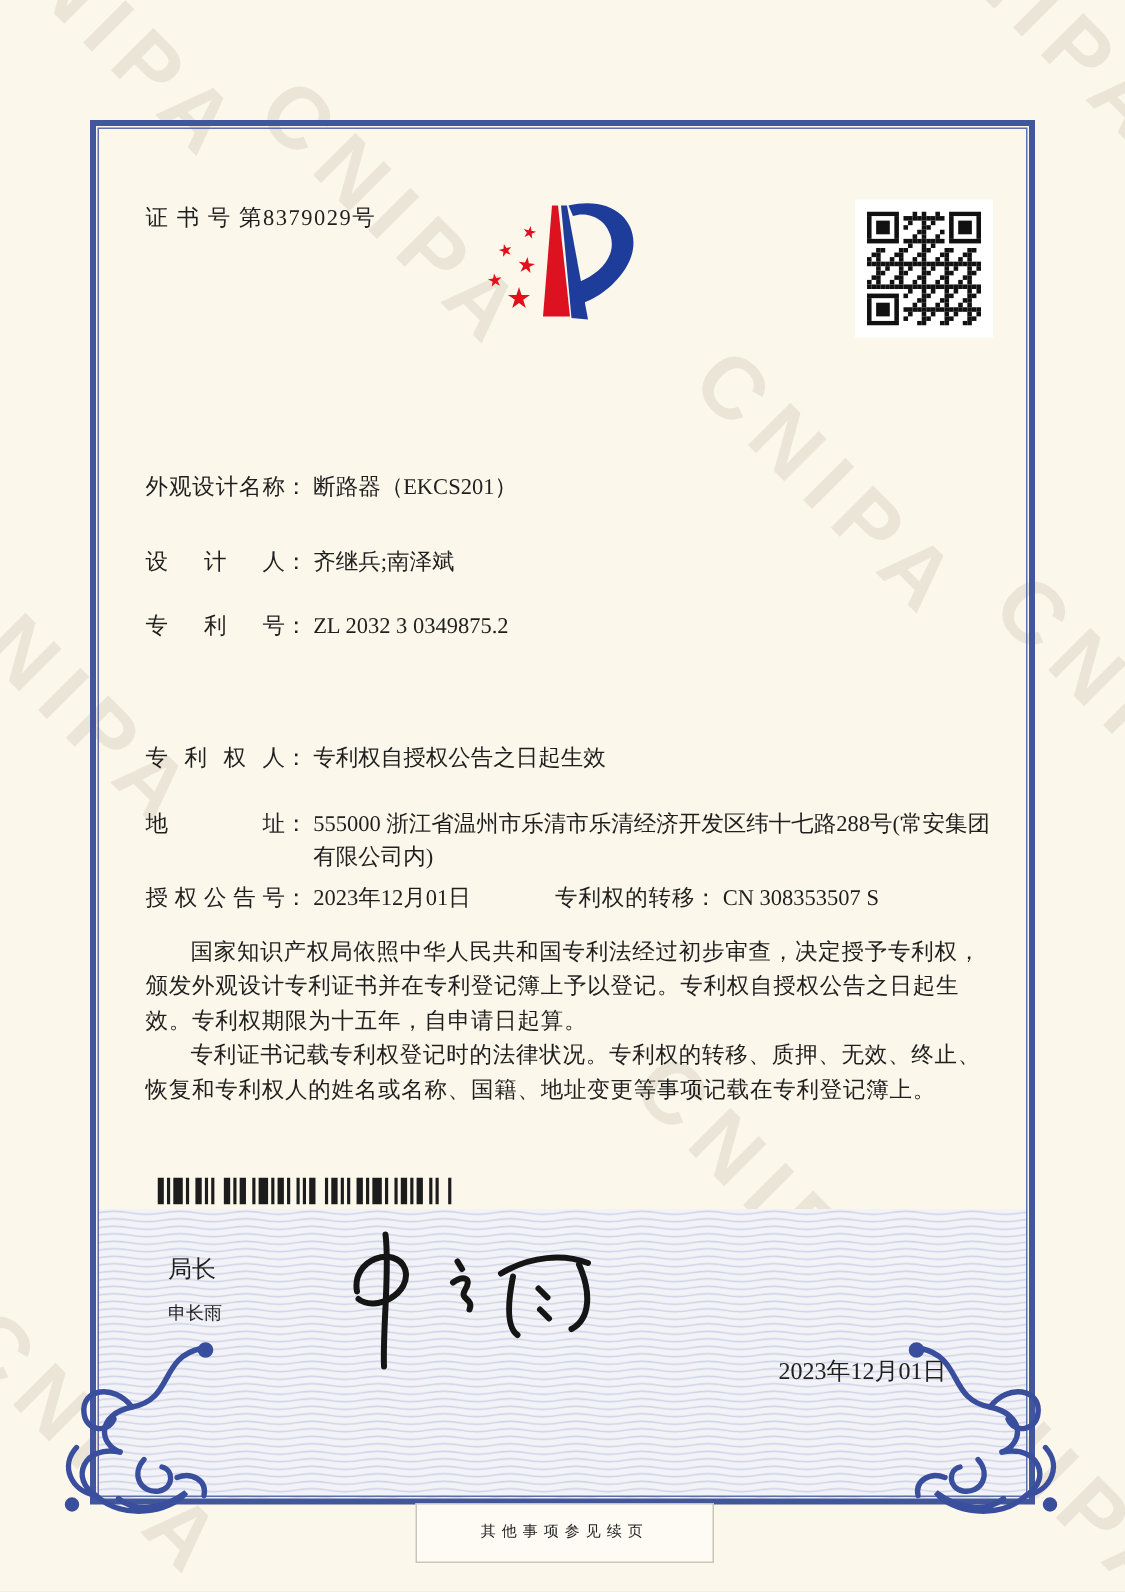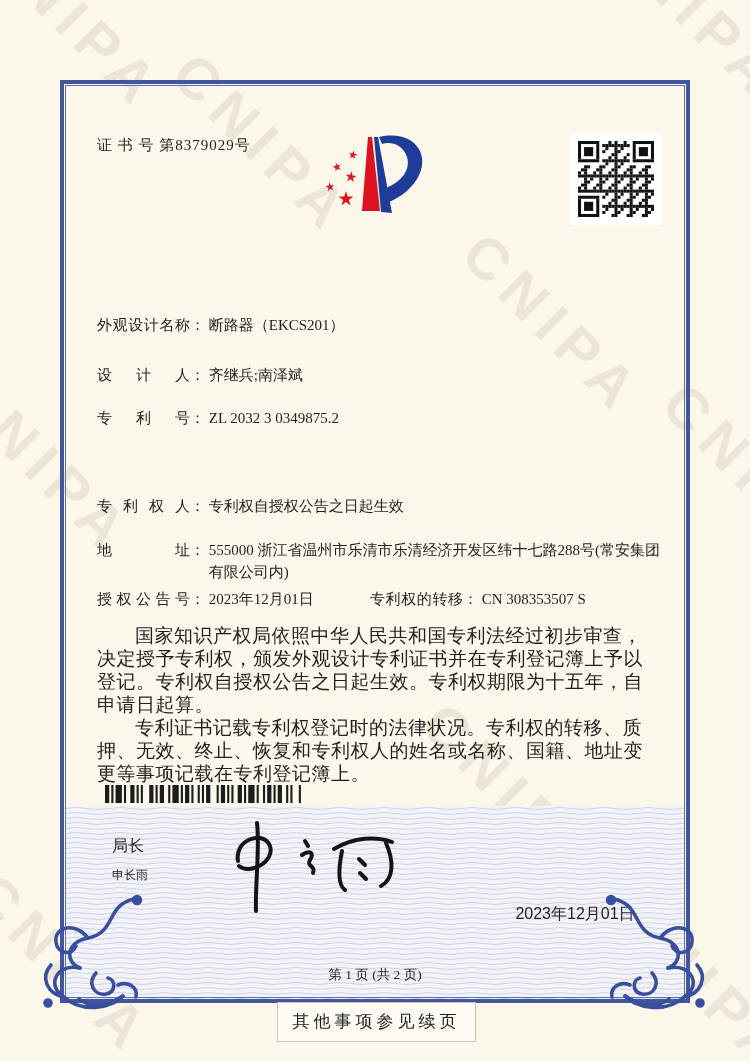--- a/index.html
+++ b/index.html
@@ -21,34 +21,34 @@
   .qr{position:absolute;left:570px;top:130px;width:92px;height:92px;background:#ffffff;}
   .qr svg{position:absolute;left:8px;top:8px;}
   .doc-title{position:absolute;left:0;right:0;top:224px;text-align:center;
              font-size:34px;font-weight:bold;letter-spacing:8px;}
   .row{position:absolute;left:97px;font-size:15px;line-height:22px;}
   .f-label{display:inline-block;width:93px;text-align:justify;text-align-last:justify;
            vertical-align:top;}
   .f-colon{display:inline-block;vertical-align:top;}
   .f-value{display:inline-block;vertical-align:top;max-width:452px;}
   .grant2{position:absolute;left:273px;top:0;white-space:nowrap;}
-  .paras{position:absolute;left:97px;top:621px;width:560px;font-size:19px;
+  .paras{position:absolute;left:97px;top:621px;width:560px;font-size:15px;
          line-height:23px;letter-spacing:0.5px;}
   .paras p{margin:0;text-indent:2em;}
   .barcode{position:absolute;left:105px;top:782px;}
-  .sans{font-family:Liberation Sans, sans-serif;}
+  .sans{font-family:Liberation Serif, serif;}
   .signer-title{position:absolute;left:112px;top:833px;font-size:16px;}
   .signer-name{position:absolute;left:112px;top:864px;font-size:12px;}
   .signature{position:absolute;left:208px;top:814px;}
   .issue-date{position:absolute;left:480px;top:901px;width:190px;text-align:center;
               font-size:16px;}
   .page-no{position:absolute;left:0;right:0;top:963px;text-align:center;font-size:13.5px;}
   .note-box{position:absolute;left:277px;top:1002px;width:197px;height:38px;
             background:#fdfbf4;border:1px solid #c9c5b8;z-index:6;
-            text-align:center;line-height:38px;font-size:17px;letter-spacing:4px;}
+            text-align:center;line-height:38px;font-size:10px;letter-spacing:4px;}
   .ornament{position:absolute;z-index:5;}
   .orn-left{left:34px;top:893px;}
   .orn-right{left:596px;top:893px;transform:scaleX(-1);}
 </style>
 </head>
 <body>
 
 <div class="page">
 
   <div>
@@ -441,18 +441,17 @@
         <path d="M94,38 C101,33 107,35 102,43 C98,50 108,48 105,56"></path>
         <path d="M126,32 C146,20 168,19 184,25"></path>
         <path d="M134,34 C130,54 130,68 137,73"></path>
         <path d="M178,26 C186,44 186,62 173,69"></path>
         <path d="M151,42 L157,48"></path>
         <path d="M152,56 L158,62"></path>
       </g>
     </svg>
 
     <div class="issue-date sans">2023年12月01日</div>
-    <div class="page-no">第 1 页 (共 2 页)</div>
   </div>
 
   <div class="note-box">其他事项参见续页</div>
 
 </div>
 
 </body></html>

